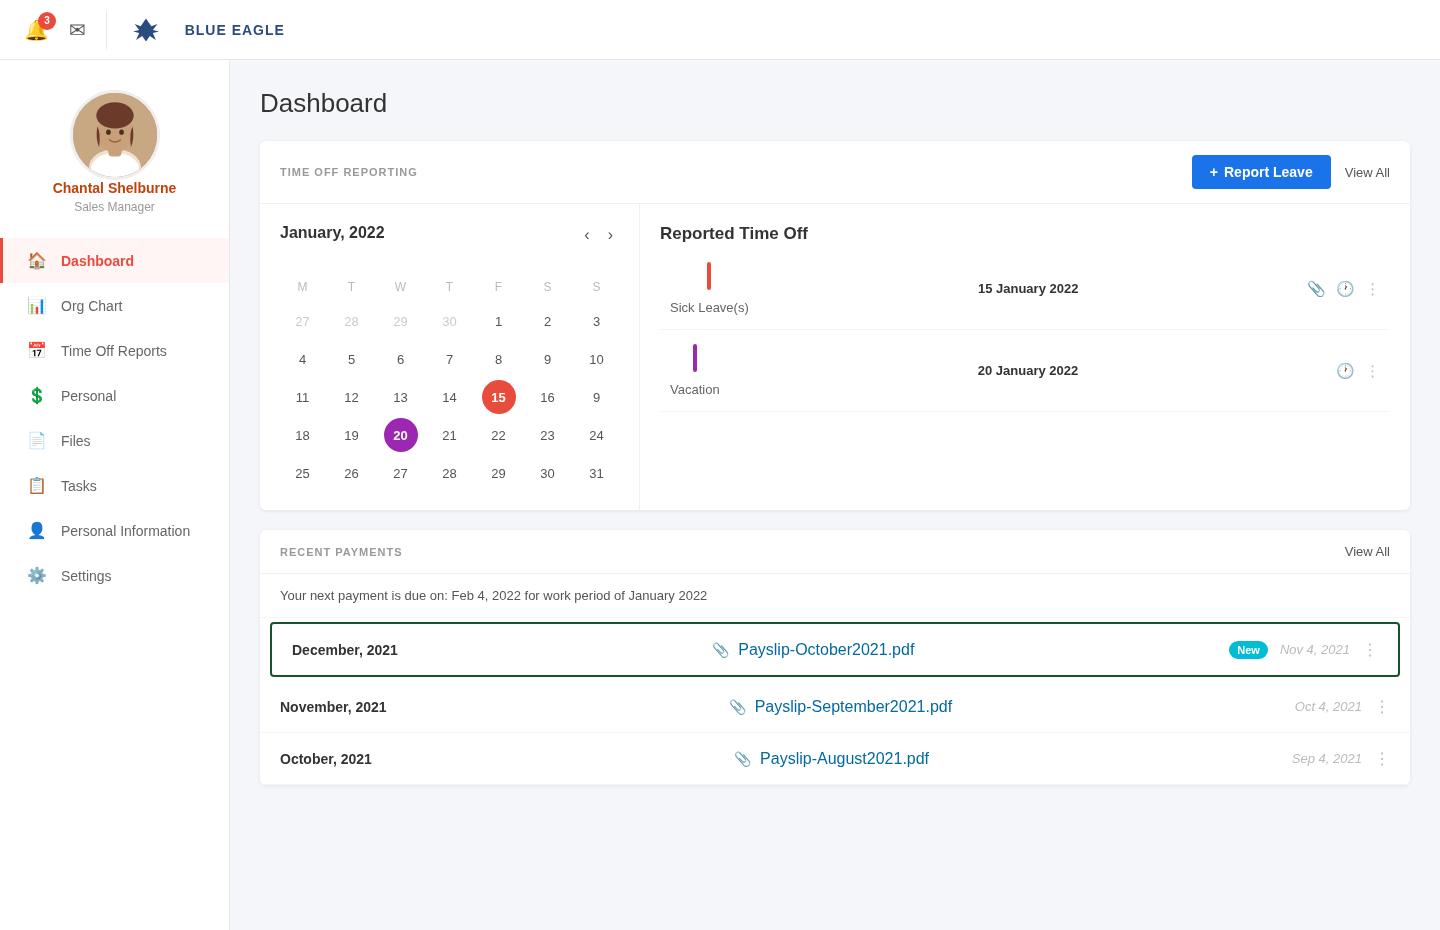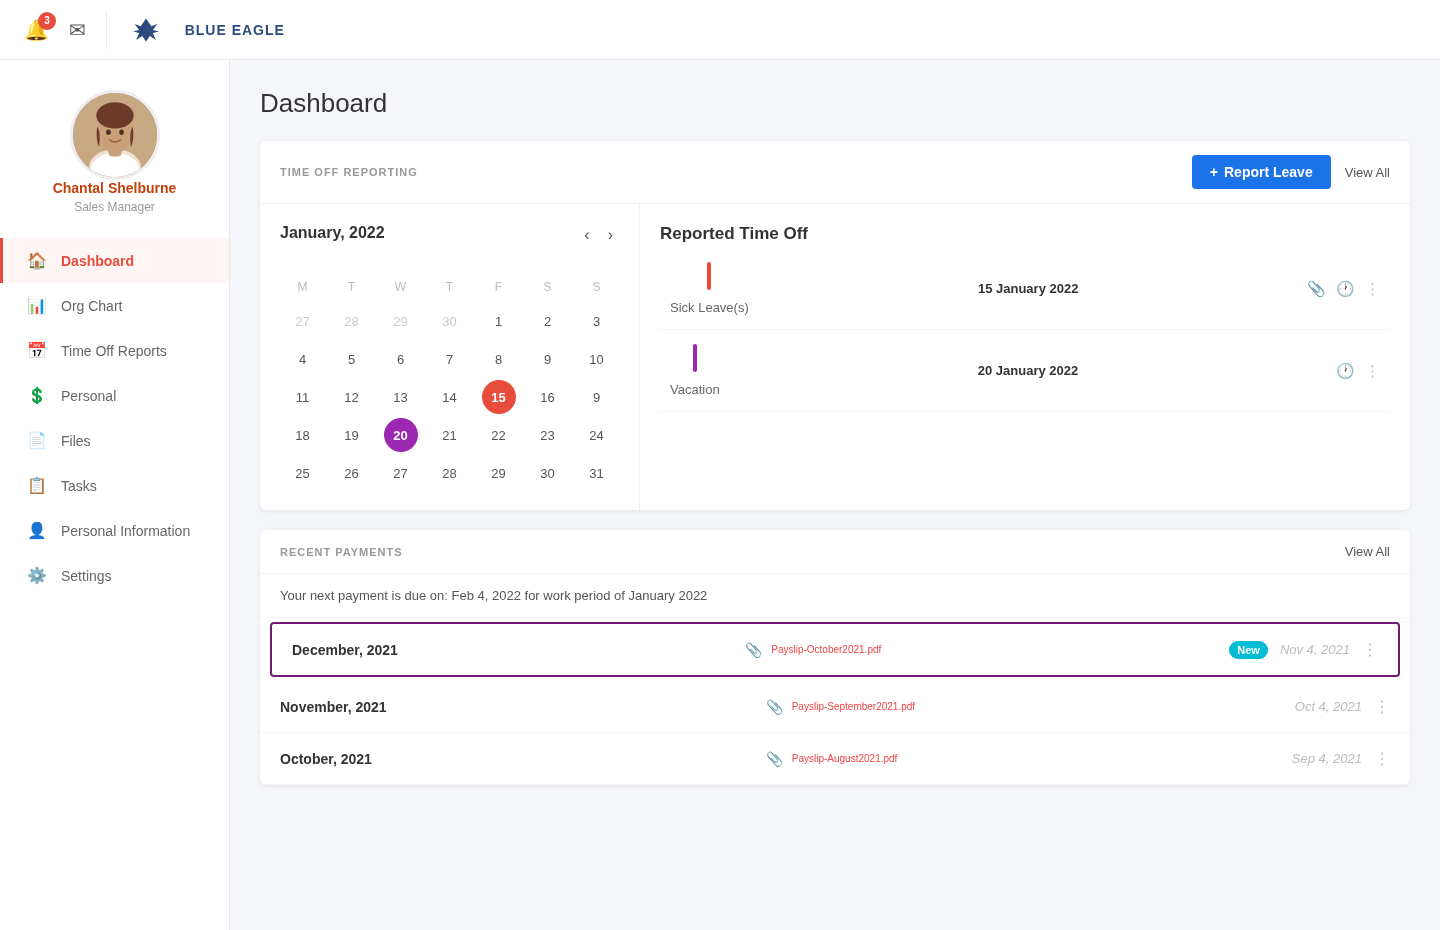--- a/index.html
+++ b/index.html
@@ -118,24 +118,24 @@
     .icon-clock-orange { color: #f5a623; }
     .icon-dots { color: #bbb; }
 
     
     .payments-header-note { font-size: 13px; color: #555; padding: 14px 20px; border-bottom: 1px solid #f5f5f5; }
     .payment-row {
       display: flex; align-items: center; justify-content: space-between;
       padding: 16px 20px;
       border-bottom: 1px solid #f5f5f5;
     }
-    .payment-row.highlighted-row { border: 2px solid #701a75; border-radius: 4px; margin: 4px 10px; }
+    .payment-row.highlighted-row { border: 2px solid #14532d; border-radius: 4px; margin: 4px 10px; }
     .payment-period { font-size: 14px; font-weight: 700; color: #333; }
     .payment-mid { display: flex; align-items: center; gap: 8px; }
-    .payment-file-link { font-size: 10px; color: #ef4444; cursor: pointer; }
+    .payment-file-link { font-size: 16px; color: #0369a1; cursor: pointer; }
     .payment-right { display: flex; align-items: center; gap: 12px; }
     .new-badge { background: #00bcd4; color: #fff; font-size: 11px; font-weight: 700; padding: 3px 8px; border-radius: 10px; }
     .payment-date { font-size: 13px; color: #bbb; font-style: italic; }
     .payment-dots { background: none; border: none; cursor: pointer; font-size: 16px; color: #bbb; }
     .clip-icon { color: #aaa; font-size: 14px; }
 
     
     .avatar-circle {
       width: 90px; height: 90px; border-radius: 50%;
       background: linear-gradient(135deg, #d4a5a0, #b07060);

